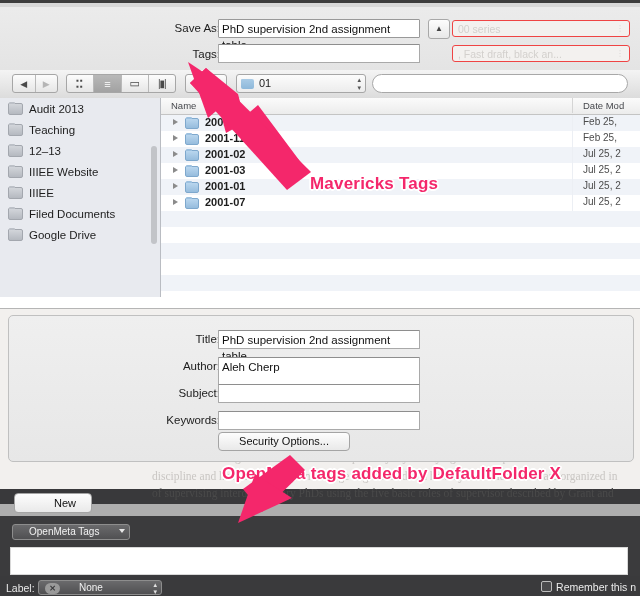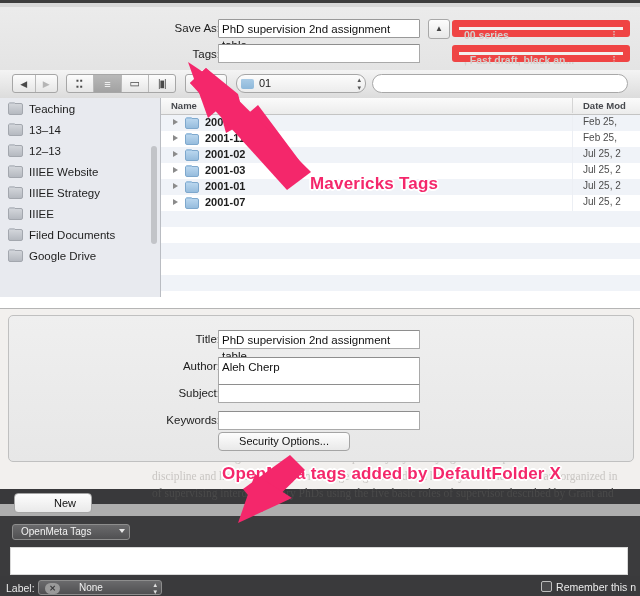--- a/index.html
+++ b/index.html
@@ -78,24 +78,23 @@
   }
   .tfield.focus{border:1px solid #999;}
   .disclose{
     position:absolute;width:20px;height:18px;border:1px solid #a8a8a8;
     border-radius:3px;background:linear-gradient(#fdfdfd,#e8e8e8);
     text-align:center;font-size:8px;color:#444;line-height:17px;
   }
 
   
   .ghost-pop{
-    position:absolute;height:17px;border:7px solid #ef4444;border-radius:3px;
+    position:absolute;height:17px;border:1px solid #ef4444;border-radius:3px;
     background:#f3f1ef;font-size:10.5px;color:#d3d0cd;line-height:16px;padding-left:5px;
     box-sizing:border-box;
-    font-weight:bold;
   }
   .ghost-pop em{position:absolute;right:5px;top:0;font-style:normal;font-size:8px;color:#d8d5d2;}
 
   
   .ftoolbar{
     position:absolute;left:0;top:70px;width:640px;height:28px;
     background:linear-gradient(#f4f4f4,#dcdcdc);
     border-bottom:1px solid #b0b0b0;
   }
   .seg{
@@ -146,21 +145,21 @@
   .sb-label{font-size:11.5px;color:#1d1d1d;white-space:nowrap;}
   .sb-scroll{
     position:absolute;right:3px;top:48px;width:6px;height:98px;border-radius:3px;background:#c2c4c8;
   }
 
   .listarea{position:absolute;left:161px;top:0;width:479px;height:210px;background:#fff;overflow:hidden;}
   .lhead{
     position:absolute;left:0;top:0;width:479px;height:16px;
     background:linear-gradient(#fbfbfb,#ececec);border-bottom:1px solid #c4c4c4;
   }
-  .lhead .h{position:absolute;top:2px;font-size:9.5px;font-weight:bold;color:#46484d;}
+  .lhead .h{position:absolute;top:2px;font-size:9.5px;font-weight:normal;color:#46484d;}
   .lhead .sep{position:absolute;top:0;width:1px;height:15px;background:#d5d5d5;}
   .rows{position:absolute;left:0;top:17px;width:479px;}
   .row{position:relative;height:16px;}
   .row.alt{background:#f0f3f8;}
   .row .tri{
     position:absolute;left:12px;top:4px;width:0;height:0;
     border-left:5px solid #8b8b8b;border-top:3.5px solid transparent;border-bottom:3.5px solid transparent;
   }
   .row .fico{
     position:absolute;left:24px;top:3px;width:14px;height:11px;border-radius:1px 2px 2px 2px;
@@ -193,21 +192,21 @@
 
   
   .newfolder{position:absolute;left:14px;top:493px;width:78px;height:20px;line-height:18px;padding-left:24px;}
 
   
   .omstrip{position:absolute;left:0;top:516px;width:640px;height:60px;background:#3b3b3d;}
   .ompop{
     position:absolute;left:12px;top:524px;width:118px;height:16px;
     border:1px solid #8d8d8d;border-radius:3px;
     background:linear-gradient(#6a6a6c,#505052);
-    font-size:10px;color:#f2f2f2;line-height:14px;padding-left:8px;box-sizing:border-box;
+    font-size:10px;color:#f2f2f2;line-height:14px;padding-left:16px;box-sizing:border-box;
   }
   .ompop .ar{position:absolute;right:4px;top:4px;width:0;height:0;
     border-left:3px solid transparent;border-right:3px solid transparent;border-top:4px solid #e8e8e8;}
   .omfield{
     position:absolute;left:10px;top:547px;width:618px;height:28px;background:#fff;
     border:1px solid #d8d8d8;box-sizing:border-box;
   }
 
   
   .footer{position:absolute;left:0;top:576px;width:640px;height:20px;background:#3a3a3c;}
@@ -305,49 +304,45 @@
         <span style="font-size:11px">▭</span>
       </div>
       <div>
         <span style="font-size:10px;letter-spacing:-1px">|▮|</span>
       </div>
     </div>
     <div class="seg" style="left:185px;top:4px;width:42px;">
       <div style="border-right:none;">☷</div>
       <div style="flex:0 0 14px">▾</div>
     </div>
-    <div class="pathpop" style="left:236px;top:4px;width:130px;border-radius:9px;">
+    <div class="pathpop" style="left:236px;top:4px;width:130px;">
       <span class="folder"></span>
       <span>01</span>
       <span class="stepper">▴<br>▾</span>
     </div>
     <div class="searchfield" style="left:372px;top:4px;width:256px;" placeholder=""></div>
   </div>
 
   <div class="browser">
     <div class="sidebar">
       <div class="sb-item">
           <span class="sb-icon"></span>
+          <span class="sb-label">Audit 2013</span>
+        </div>
+      <div class="sb-item">
+          <span class="sb-icon"></span>
           <span class="sb-label">Teaching</span>
         </div>
       <div class="sb-item">
           <span class="sb-icon"></span>
-          <span class="sb-label">13–14</span>
-        </div>
-      <div class="sb-item">
-          <span class="sb-icon"></span>
           <span class="sb-label">12–13</span>
         </div>
       <div class="sb-item">
           <span class="sb-icon"></span>
           <span class="sb-label">IIIEE Website</span>
-        </div>
-      <div class="sb-item">
-          <span class="sb-icon"></span>
-          <span class="sb-label">IIIEE Strategy</span>
         </div>
       <div class="sb-item">
           <span class="sb-icon"></span>
           <span class="sb-label">IIIEE</span>
         </div>
       <div class="sb-item">
           <span class="sb-icon"></span>
           <span class="sb-label">Filed Documents</span>
         </div>
       <div class="sb-item">

